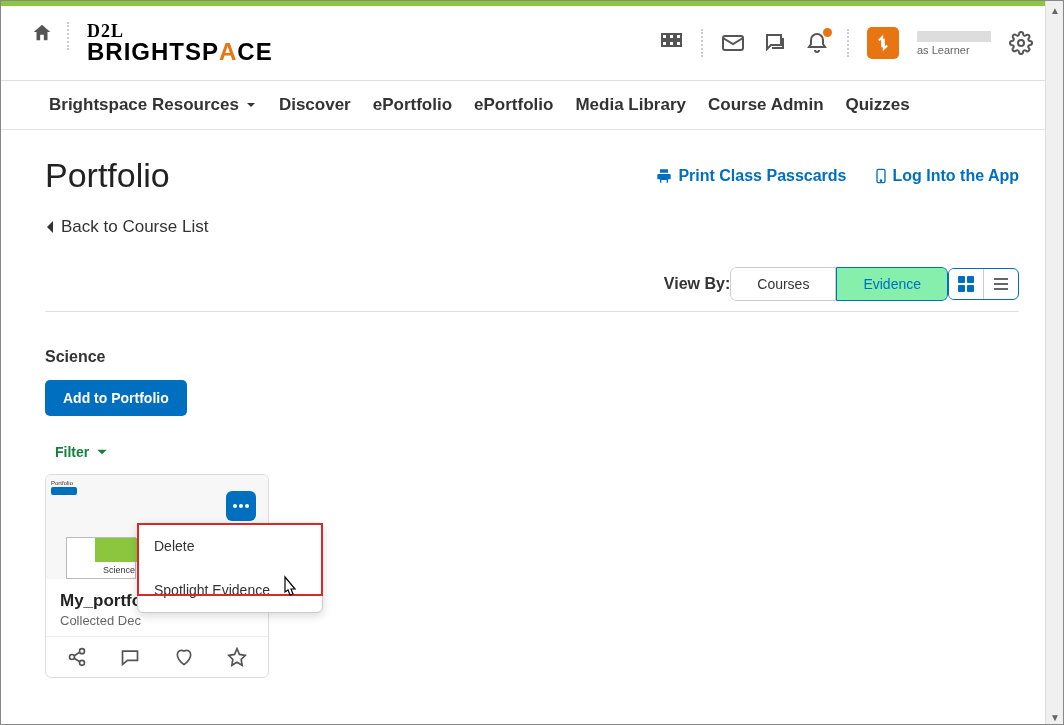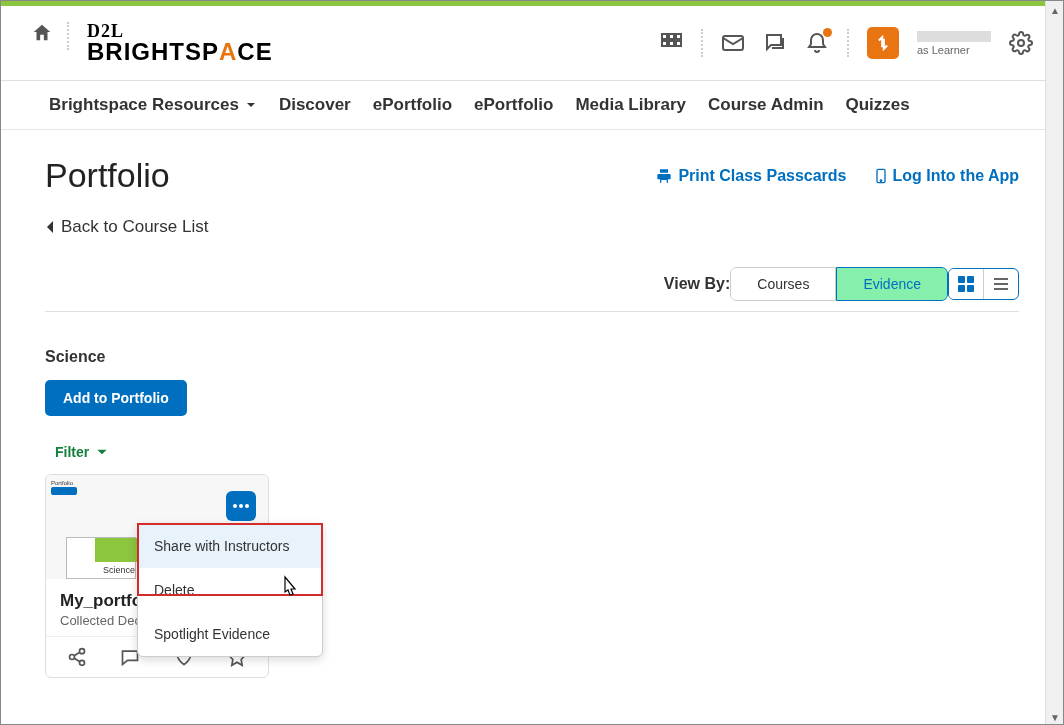--- a/index.html
+++ b/index.html
@@ -255,21 +255,20 @@
           <path d="M12 21s-8-5.5-8-12a5 5 0 0 1 8-4 5 5 0 0 1 8 4c0 6.5-8 12-8 12z"></path>
         </svg>
       <svg class="card-ficon" viewBox="0 0 24 24" fill="none" stroke="currentColor" stroke-width="2">
           <path d="M12 2l2.9 6.9L22 10l-5 4.9L18.2 22 12 18.3 5.8 22 7 14.9 2 10l7.1-1.1z"></path>
         </svg>
     </div>
   </div>
 </div>
 
 <div class="dropdown-menu">
-  <div class="menu-item highlighted">Share with Instructors</div>
   <div class="menu-item">Delete</div>
   <div class="menu-item">Spotlight Evidence</div>
 </div>
 
 <div class="red-box" style="left:136px; top:522px; width:186px; height:73px;"></div>
 
 <svg class="cursor-pointer" style="left:278px; top:574px" viewBox="0 0 20 24" fill="#fff" stroke="#000" stroke-width="1.2">
     <path d="M6 2v15l3-2 2 5 3-1-2-5h4L6 2z"></path>
   </svg>
 

